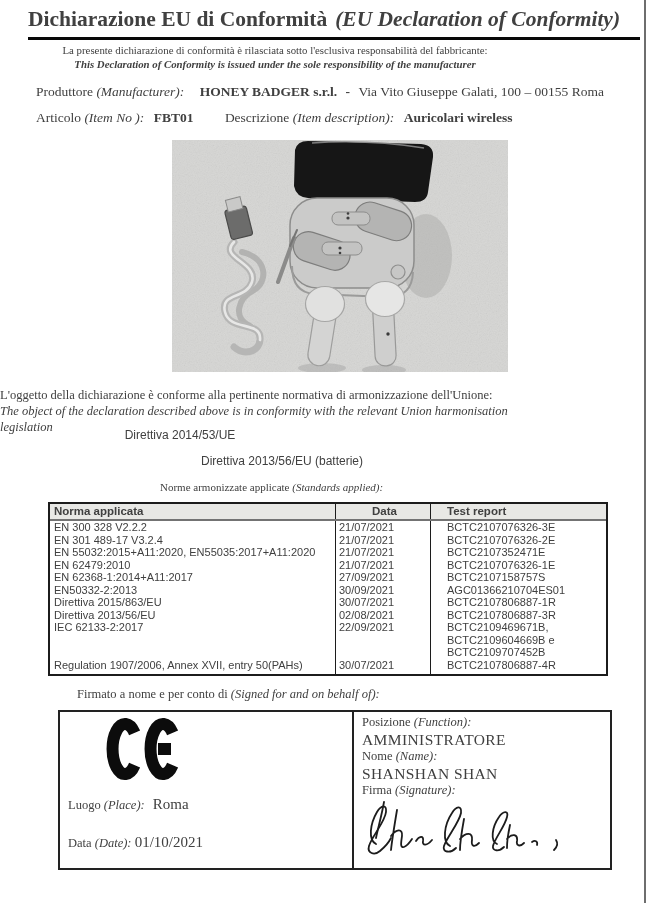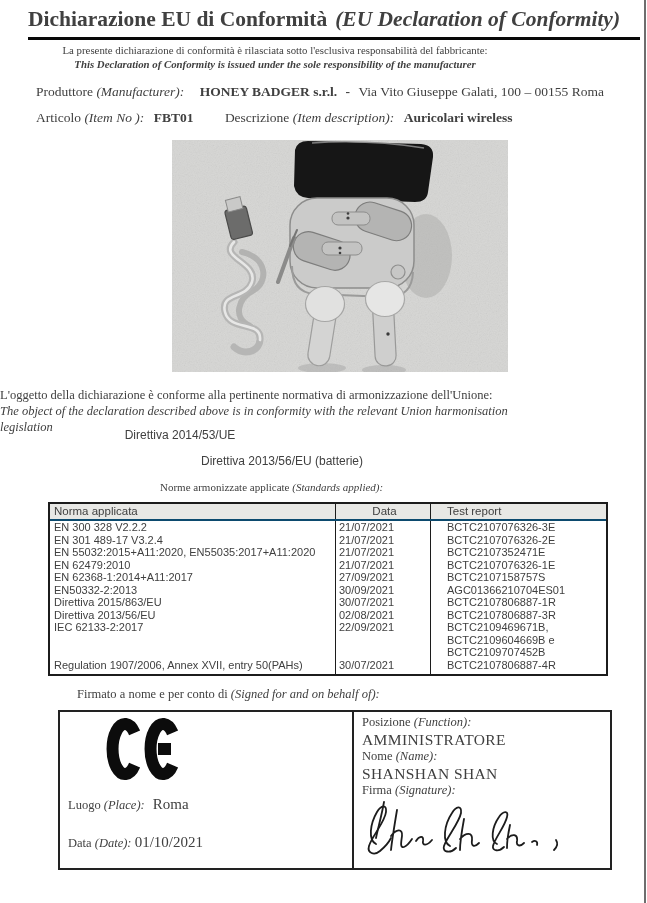--- a/index.html
+++ b/index.html
@@ -43,21 +43,21 @@
   
   .std-table {
     left:48px; top:502px; width:556px; border:2px solid #1c1c1c;
     font-family:"Liberation Sans", sans-serif; font-size:11px; line-height:12.5px;
     box-sizing:content-box; background:#fff;
   }
   .std-row { display:flex; }
   .std-row .c1 { width:285px; padding-left:4px; box-sizing:border-box; }
   .std-row .c2 { width:95px;  padding-left:3px; box-sizing:border-box; border-left:1.6px solid #1c1c1c; }
   .std-row .c3 { width:176px; padding-left:16px; box-sizing:border-box; border-left:1.6px solid #1c1c1c; }
-  .std-head { font-weight:normal; font-size:11.5px; background:#e8e8e5; border-bottom:2px solid #0c4a6e; }
+  .std-head { font-weight:bold; font-size:11.5px; background:#e8e8e5; border-bottom:2px solid #737373; }
   .std-head .c1, .std-head .c2, .std-head .c3 { line-height:15px; height:15px; }
   .std-head .c2 { text-align:center; }
   .std-body-pad { height:3px; }
 
   .firmato-heading { left:77px; top:687px; font-size:12.5px; white-space:nowrap; }
 
   
   .sig-box { left:58px; top:710px; width:550px; height:156px; border:2px solid #222; }
   .sig-divider { position:absolute; left:292px; top:0; width:0; height:100%; border-left:2px solid #222; }
   .ce { position:absolute; left:46px; top:5px; }

